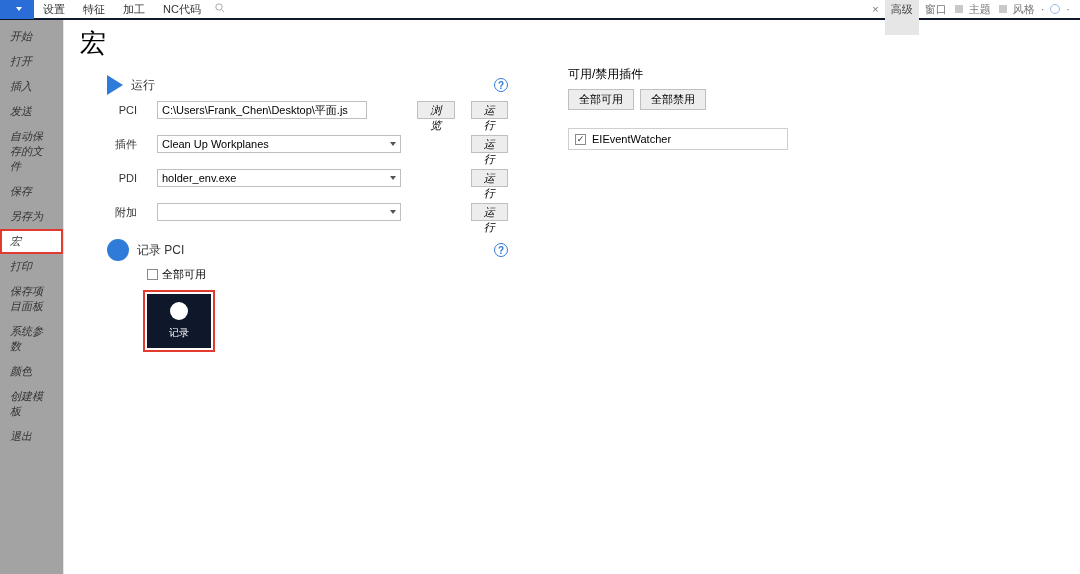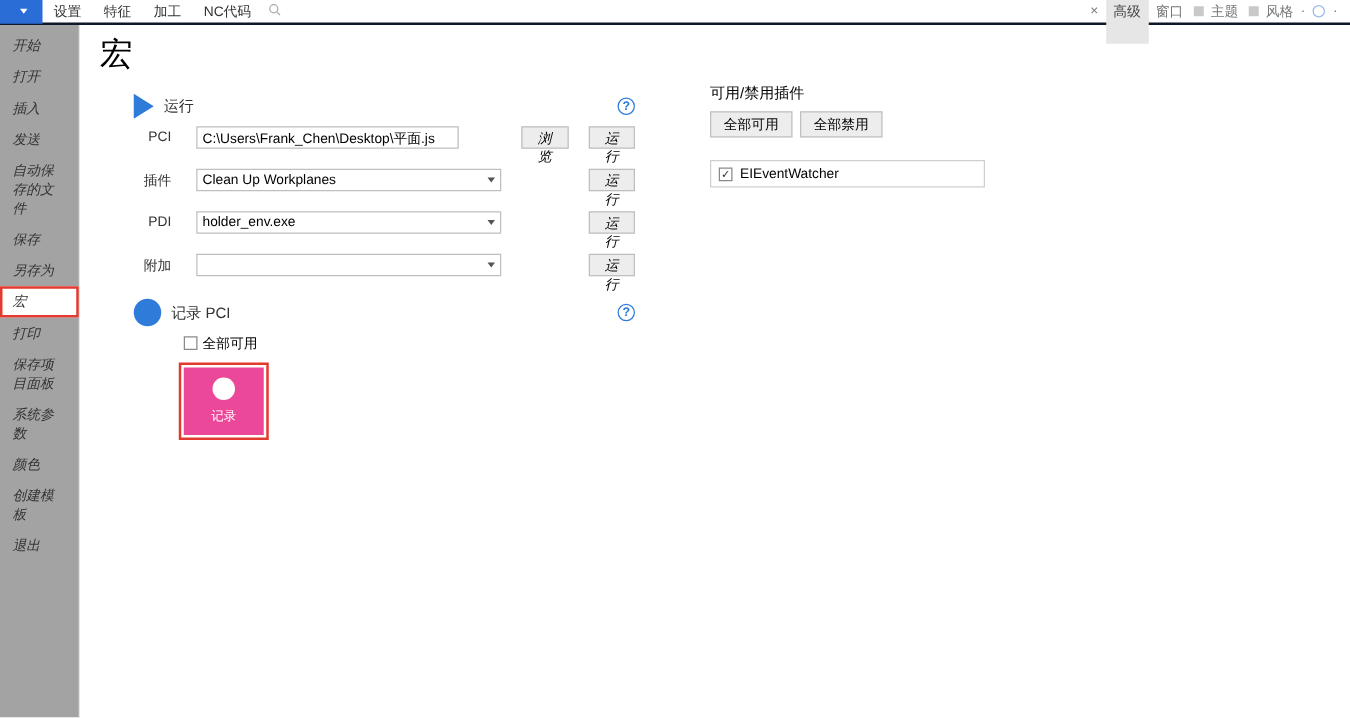--- a/index.html
+++ b/index.html
@@ -43,21 +43,21 @@
     .txt-input { border:1px solid #bfbfbf; height:18px; padding:0 4px; background:#fff; width: 210px; }
     .combo { position:relative; }
     .combo .txt-input { width: 244px; padding-right:16px; }
     .combo .caret { position:absolute; right:5px; top:50%; transform:translateY(-50%); width:0; height:0; border-left:3px solid transparent; border-right:3px solid transparent; border-top:4px solid #555; }
     .btn { border:1px solid #bfbfbf; background:#ededed; padding:1px 8px; height:18px; min-width:34px; text-align:center; cursor:pointer;font-style:italic; }
 
     .chk-row { display:flex; align-items:center; gap:4px; margin-left:40px; margin-top:2px; }
     .chk { width:11px; height:11px; border:1px solid #8a8a8a; background:#fff; display:inline-block; }
 
     .record-tile-wrap { margin-top:8px; margin-left:36px; border:2px solid #e33a2f; width:72px; padding:2px; }
-    .record-tile { background:#ec4899; width:64px; height:54px; display:flex; flex-direction:column; align-items:center; justify-content:center; gap:6px; cursor:pointer; }
+    .record-tile { background:#0f172a; width:64px; height:54px; display:flex; flex-direction:column; align-items:center; justify-content:center; gap:6px; cursor:pointer; }
     .record-tile .dot { width:18px; height:18px; border-radius:50%; background:#fff; }
     .record-tile .lab { color:#fff; font-size:10px; }
 
     
     .col-right { width: 220px; padding-top: 40px; }
     .panel-title { font-size:12px; margin-bottom:6px; }
     .btn-row { display:flex; gap:6px; margin-bottom:18px;align-items:flex-end; }
     .btn-wide { border:1px solid #bfbfbf; background:#ededed; padding:2px 10px; cursor:pointer; }
     .plugin-box { border:1px solid #cfcfcf; padding:4px 6px; display:flex; align-items:center; gap:6px; }
     .chk.checked::after { content:"✓"; font-size:9px; display:block; line-height:9px; text-align:center; color:#333; }

